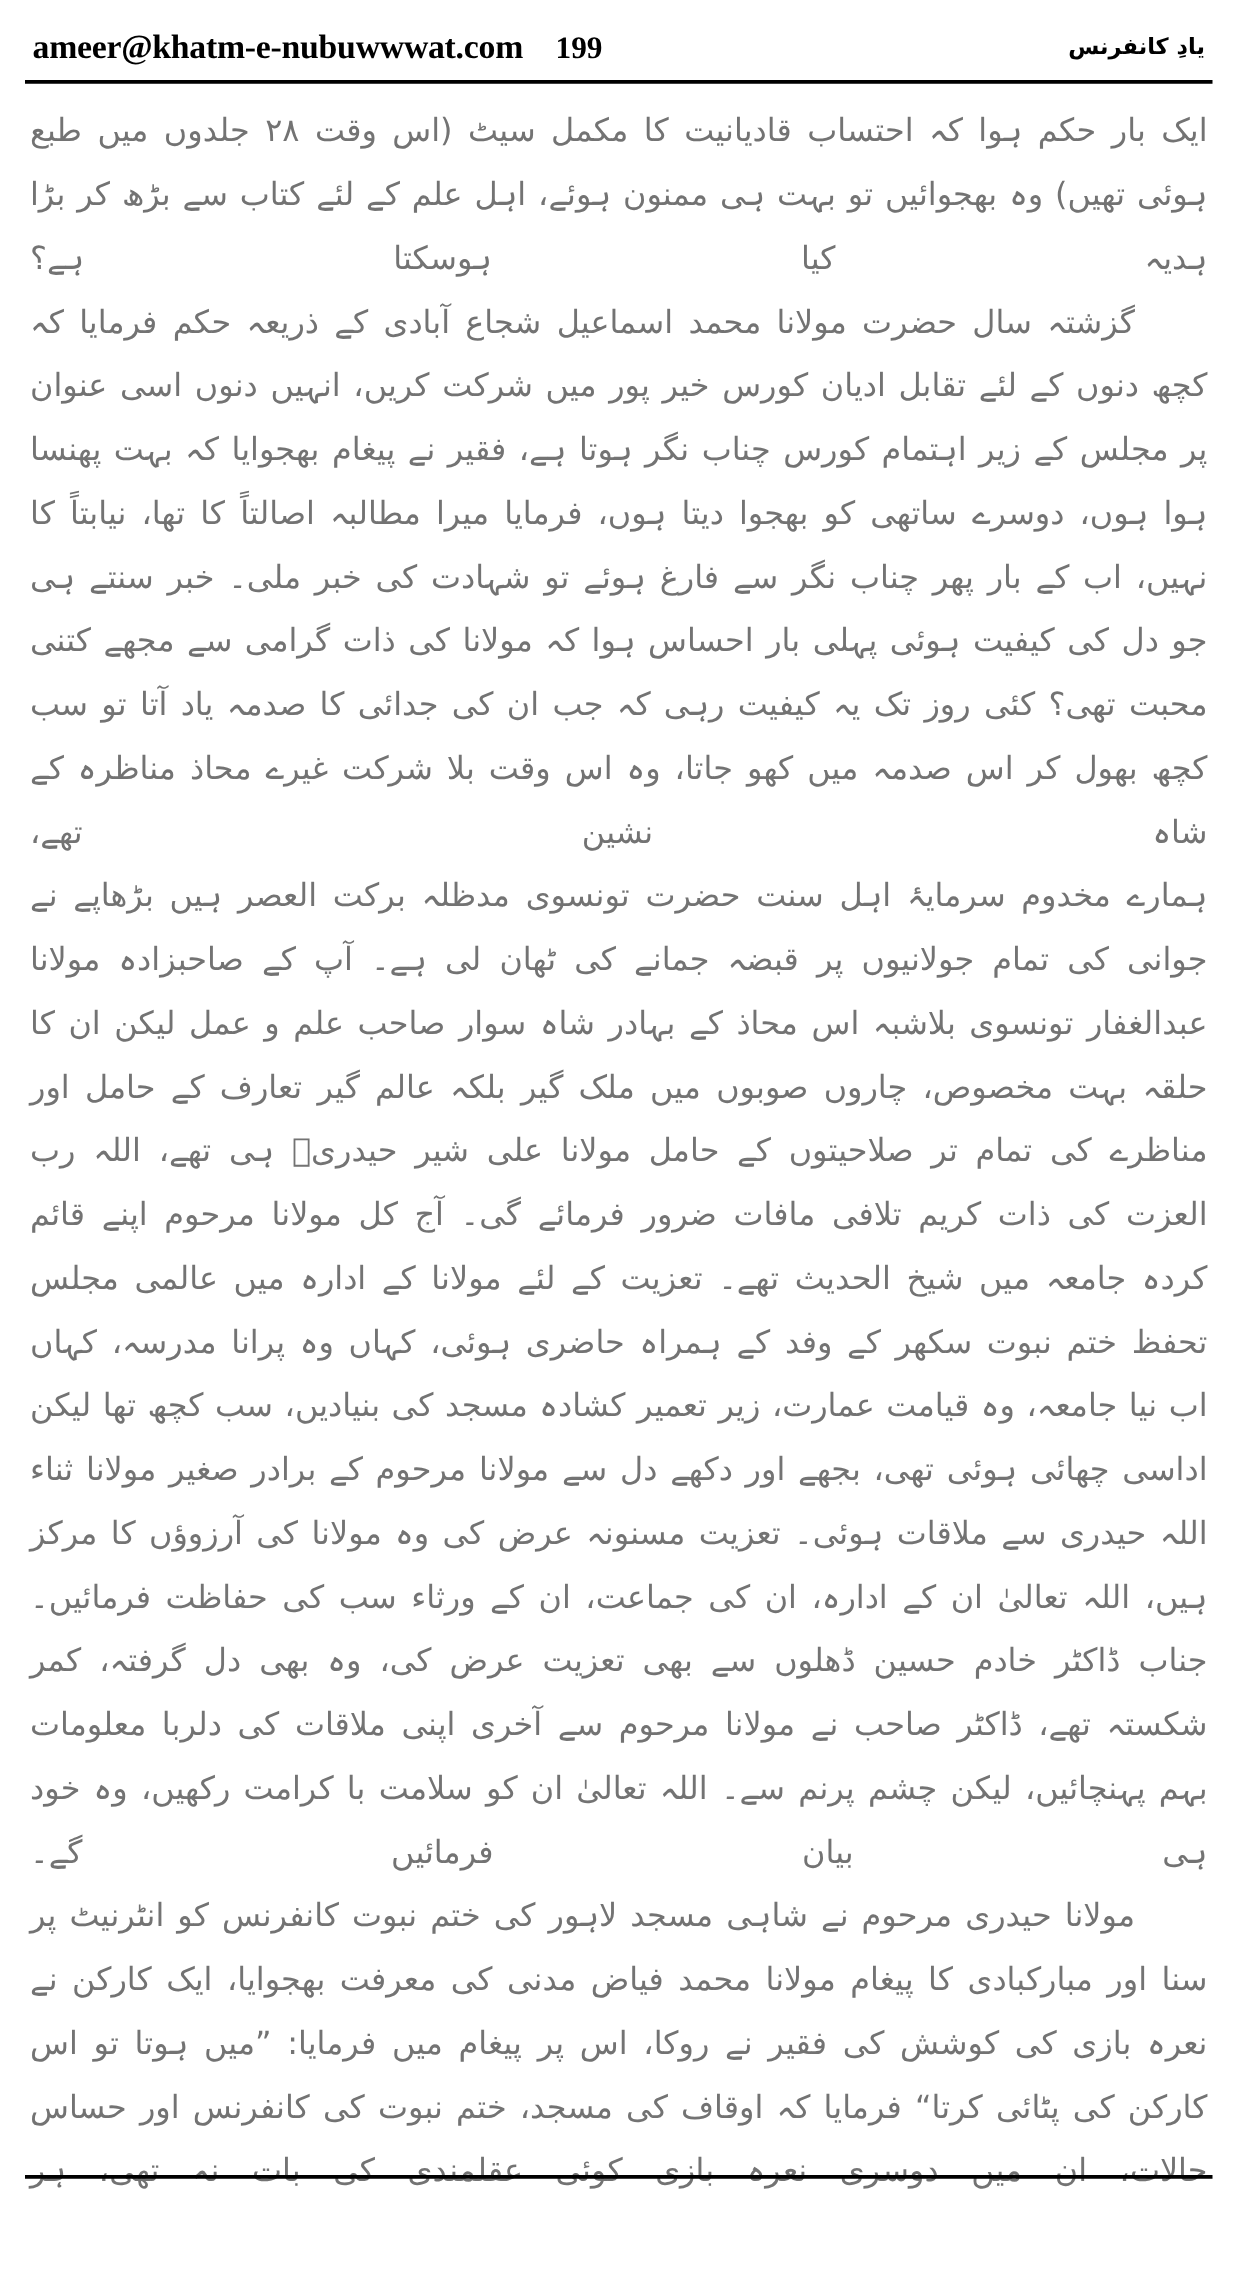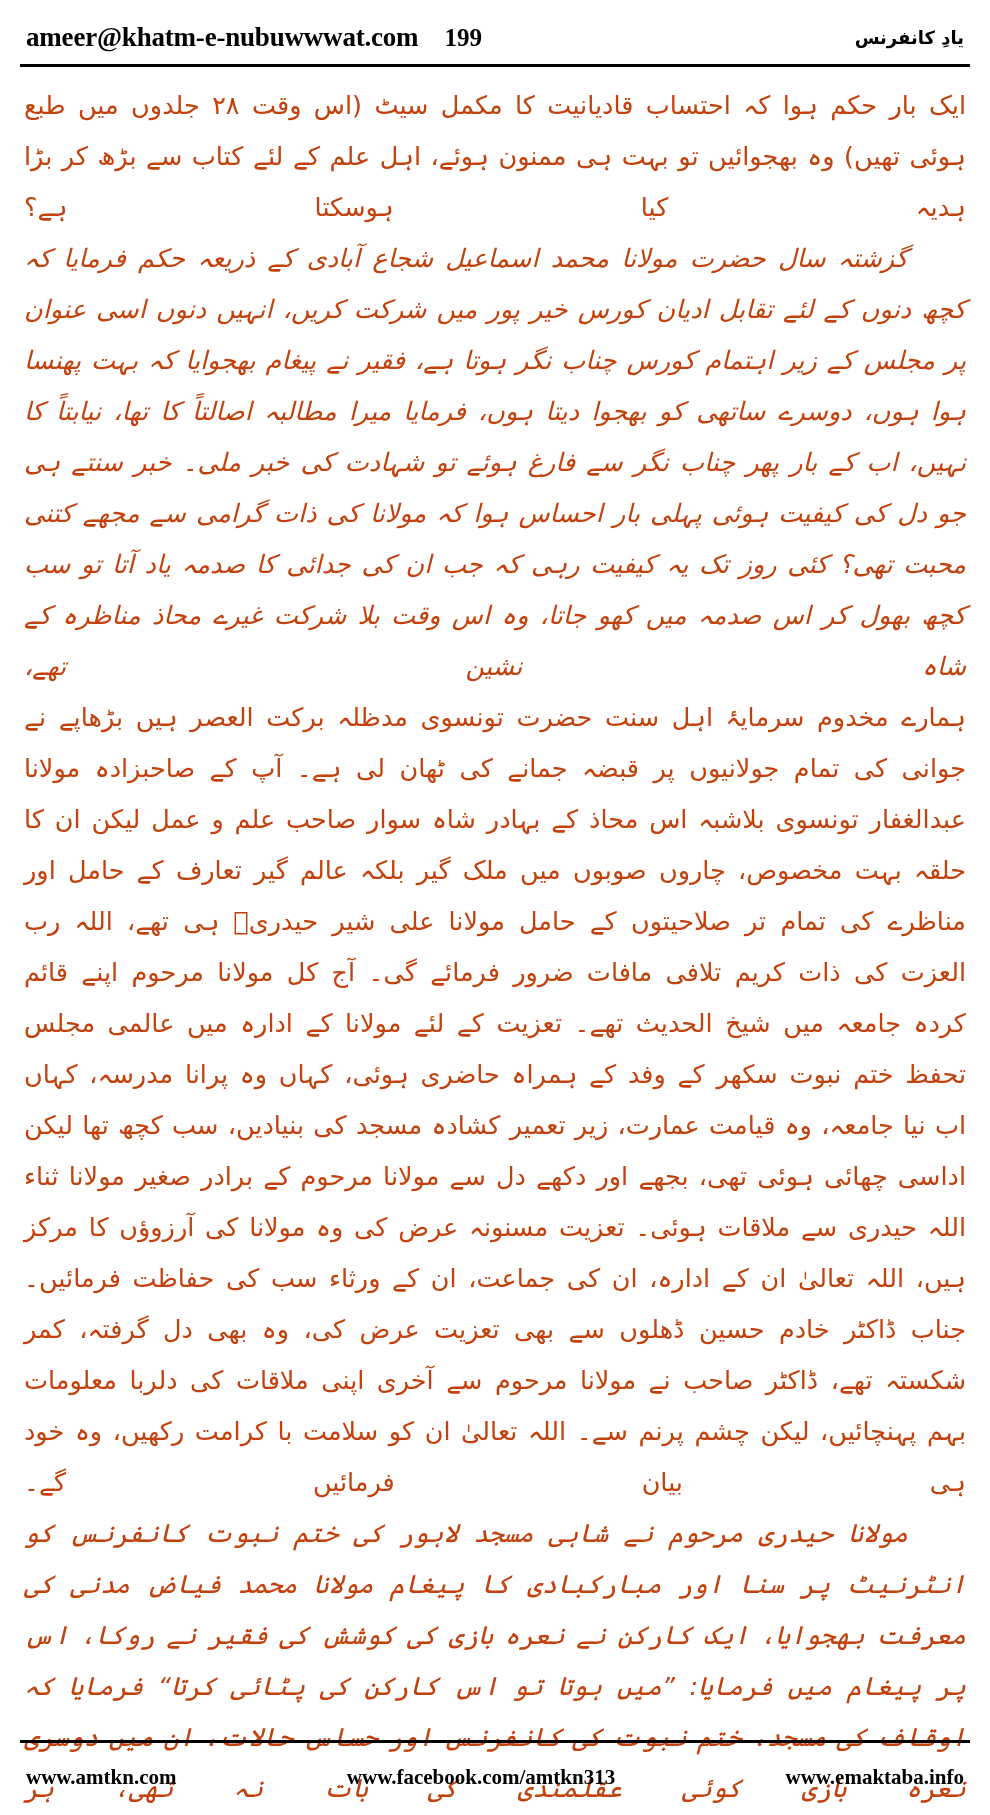--- a/index.html
+++ b/index.html
@@ -85,30 +85,29 @@
     right: 24px;
     bottom: 84px;
     direction: rtl;
     text-align: justify;
     text-align-last: justify;
   }
   .para {
     font-family: "DejaVu Sans", sans-serif;
     font-size: 25.5px;
     line-height: 51px;
-    color: #c2410c;
+    color: #737373;
     direction: rtl;
     text-align: justify;
     text-align-last: justify;
     margin: 0 0 0 0;
     word-spacing: 1px;
   }
   .para.indent {
     text-indent: 58px;
-    font-style: italic;
   }
 
   
   .footer {
     position: absolute;
     bottom: 18px;
     left: 26px;
     right: 26px;
     height: 40px;
     display: flex;
@@ -150,19 +149,14 @@
 
   <div class="body-area">
     <p class="para">ایک بار حکم ہوا کہ احتساب قادیانیت کا مکمل سیٹ (اس وقت ۲۸ جلدوں میں طبع ہوئی تھیں) وہ بھجوائیں تو بہت ہی ممنون ہوئے، اہل علم کے لئے کتاب سے بڑھ کر بڑا ہدیہ کیا ہوسکتا ہے؟</p>
     <p class="para indent">گزشتہ سال حضرت مولانا محمد اسماعیل شجاع آبادی کے ذریعہ حکم فرمایا کہ کچھ دنوں کے لئے تقابل ادیان کورس خیر پور میں شرکت کریں، انہیں دنوں اسی عنوان پر مجلس کے زیر اہتمام کورس چناب نگر ہوتا ہے، فقیر نے پیغام بھجوایا کہ بہت پھنسا ہوا ہوں، دوسرے ساتھی کو بھجوا دیتا ہوں، فرمایا میرا مطالبہ اصالتاً کا تھا، نیابتاً کا نہیں، اب کے بار پھر چناب نگر سے فارغ ہوئے تو شہادت کی خبر ملی۔ خبر سنتے ہی جو دل کی کیفیت ہوئی پہلی بار احساس ہوا کہ مولانا کی ذات گرامی سے مجھے کتنی محبت تھی؟ کئی روز تک یہ کیفیت رہی کہ جب ان کی جدائی کا صدمہ یاد آتا تو سب کچھ بھول کر اس صدمہ میں کھو جاتا، وہ اس وقت بلا شرکت غیرے محاذ مناظرہ کے شاہ نشین تھے،</p>
     <p class="para">ہمارے مخدوم سرمایۂ اہل سنت حضرت تونسوی مدظلہ برکت العصر ہیں بڑھاپے نے جوانی کی تمام جولانیوں پر قبضہ جمانے کی ٹھان لی ہے۔ آپ کے صاحبزادہ مولانا عبدالغفار تونسوی بلاشبہ اس محاذ کے بہادر شاہ سوار صاحب علم و عمل لیکن ان کا حلقہ بہت مخصوص، چاروں صوبوں میں ملک گیر بلکہ عالم گیر تعارف کے حامل اور مناظرے کی تمام تر صلاحیتوں کے حامل مولانا علی شیر حیدریؒ ہی تھے، اللہ رب العزت کی ذات کریم تلافی مافات ضرور فرمائے گی۔ آج کل مولانا مرحوم اپنے قائم کردہ جامعہ میں شیخ الحدیث تھے۔ تعزیت کے لئے مولانا کے ادارہ میں عالمی مجلس تحفظ ختم نبوت سکھر کے وفد کے ہمراہ حاضری ہوئی، کہاں وہ پرانا مدرسہ، کہاں اب نیا جامعہ، وہ قیامت عمارت، زیر تعمیر کشادہ مسجد کی بنیادیں، سب کچھ تھا لیکن اداسی چھائی ہوئی تھی، بجھے اور دکھے دل سے مولانا مرحوم کے برادر صغیر مولانا ثناء اللہ حیدری سے ملاقات ہوئی۔ تعزیت مسنونہ عرض کی وہ مولانا کی آرزوؤں کا مرکز ہیں، اللہ تعالیٰ ان کے ادارہ، ان کی جماعت، ان کے ورثاء سب کی حفاظت فرمائیں۔ جناب ڈاکٹر خادم حسین ڈھلوں سے بھی تعزیت عرض کی، وہ بھی دل گرفتہ، کمر شکستہ تھے، ڈاکٹر صاحب نے مولانا مرحوم سے آخری اپنی ملاقات کی دلربا معلومات بہم پہنچائیں، لیکن چشم پرنم سے۔ اللہ تعالیٰ ان کو سلامت با کرامت رکھیں، وہ خود ہی بیان فرمائیں گے۔</p>
     <p class="para indent">مولانا حیدری مرحوم نے شاہی مسجد لاہور کی ختم نبوت کانفرنس کو انٹرنیٹ پر سنا اور مبارکبادی کا پیغام مولانا محمد فیاض مدنی کی معرفت بھجوایا، ایک کارکن نے نعرہ بازی کی کوشش کی فقیر نے روکا، اس پر پیغام میں فرمایا: ”میں ہوتا تو اس کارکن کی پٹائی کرتا“ فرمایا کہ اوقاف کی مسجد، ختم نبوت کی کانفرنس اور حساس حالات، ان میں دوسری نعرہ بازی کوئی عقلمندی کی بات نہ تھی، ہر</p>
   </div>
 
   <div class="rule-bottom"></div>
 
-  <div class="footer">
-    <span class="left">www.amtkn.com</span>
-    <span class="mid">www.facebook.com/amtkn313</span>
-    <span class="right">www.emaktaba.info</span>
-  </div>
 
 </div>
 
 </body></html>

